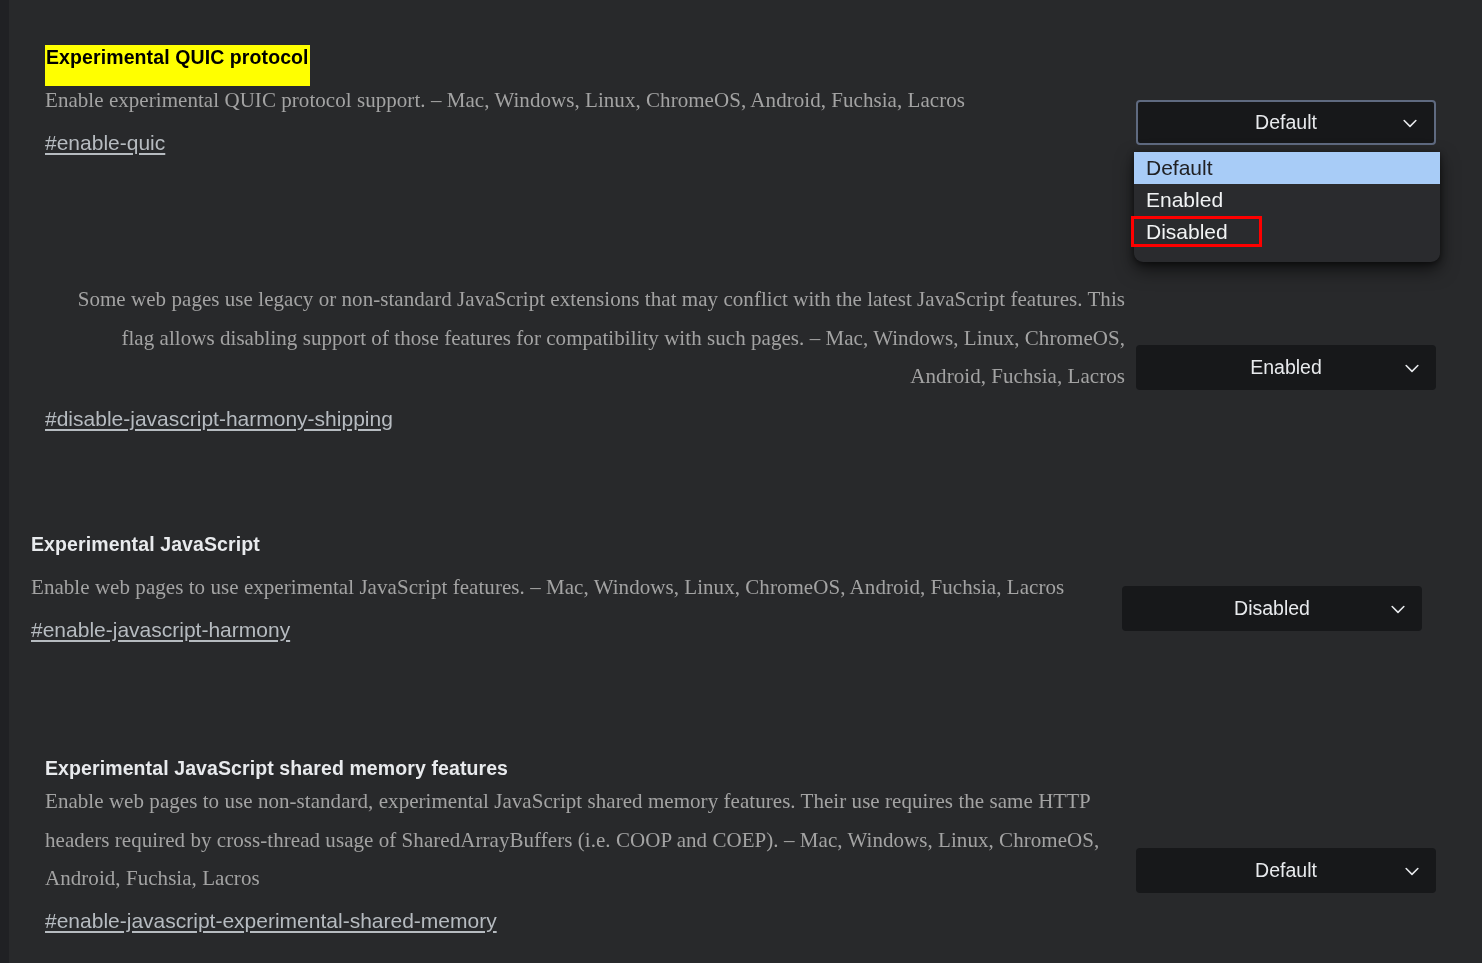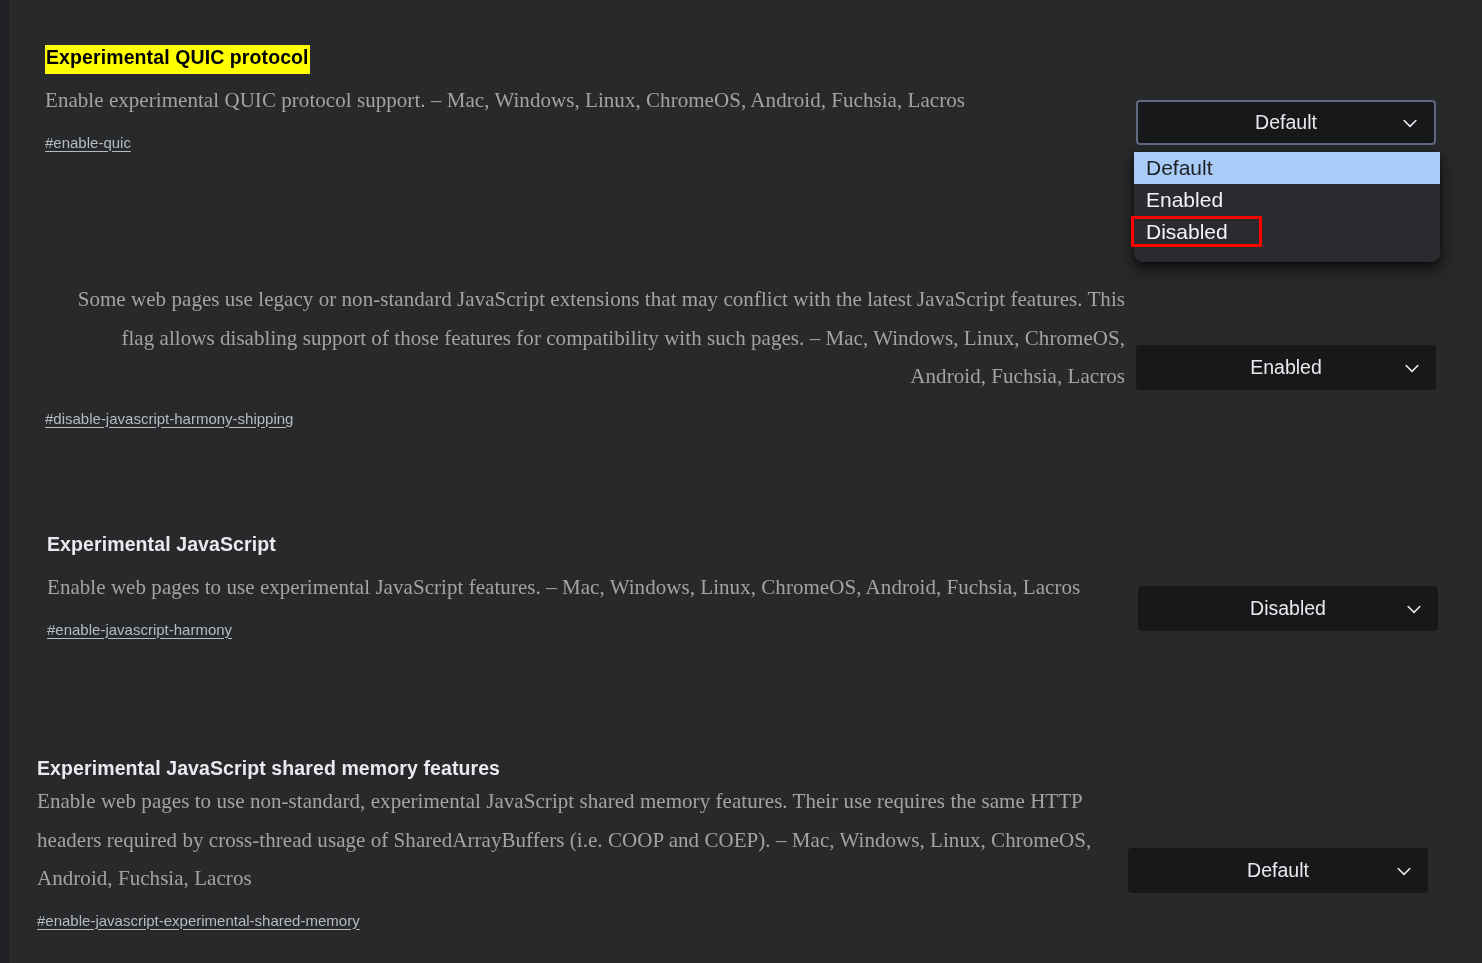--- a/index.html
+++ b/index.html
@@ -38,36 +38,36 @@
     font-size: 19.5px;
     font-weight: bold;
     color: #e8eaed;
     line-height: 27px;
     letter-spacing: 0.1px;
     display: inline;
   }
   .flag-title.highlighted {
     background: #ffff00;
     color: #000000;
-    padding: 1px 1px 6px 1px;
+    padding: 1px 1px 18px 1px;
     box-decoration-break: clone;
     text-align: center;
   }
 
   .flag-desc {
     font-size: 21px;
     color: #a3a3a3;
     line-height: 38.5px;
     letter-spacing: 0.05px;
     font-family: Liberation Serif, serif;
   }
 
   .flag-link {
     display: inline-block;
-    font-size: 15px;
+    font-size: 21px;
     color: #b6bbc0;
     line-height: 38.5px;
     text-decoration: underline;
     text-underline-offset: 3px;
     cursor: pointer;
   }
 
   
   .flag-select {
     position: absolute;
@@ -173,38 +173,38 @@
     </div>
 
     <div class="flag-select" style="left:1091px; top:75px;">
       <span class="sel-value">Enabled</span>
       <svg class="chev" viewBox="0 0 24 24" fill="none">
         <path d="M5 9 L12 16 L19 9" stroke="#e8eaed" stroke-width="1.9" stroke-linecap="round" stroke-linejoin="round"></path>
       </svg>
     </div>
   </div>
 
-  <div class="flag-row" style="position:absolute; left:47px; top:531px;">
+  <div class="flag-row" style="position:absolute; left:31px; top:531px;">
     <div class="flag-text">
       <div>
         <span class="flag-title">Experimental JavaScript</span>
       </div>
       <div class="flag-desc" style="margin-top:10px;">Enable web pages to use experimental JavaScript features. – Mac, Windows, Linux, ChromeOS, Android, Fuchsia, Lacros</div>
       <a class="flag-link" style="margin-top:4px;">#enable-javascript-harmony</a>
     </div>
 
     <div class="flag-select" style="left:1091px; top:55px;">
       <span class="sel-value">Disabled</span>
       <svg class="chev" viewBox="0 0 24 24" fill="none">
         <path d="M5 9 L12 16 L19 9" stroke="#e8eaed" stroke-width="1.9" stroke-linecap="round" stroke-linejoin="round"></path>
       </svg>
     </div>
   </div>
 
-  <div class="flag-row" style="position:absolute; left:37px; top:755px;">
+  <div class="flag-row" style="position:absolute; left:45px; top:755px;">
     <div class="flag-text">
       <div>
         <span class="flag-title">Experimental JavaScript shared memory features</span>
       </div>
       <div class="flag-desc" style="">Enable web pages to use non-standard, experimental JavaScript shared memory features. Their use requires the same HTTP headers required by cross-thread usage of SharedArrayBuffers (i.e. COOP and COEP). – Mac, Windows, Linux, ChromeOS, Android, Fuchsia, Lacros</div>
       <a class="flag-link" style="margin-top:4px;">#enable-javascript-experimental-shared-memory</a>
     </div>
 
     <div class="flag-select" style="left:1091px; top:93px;">
       <span class="sel-value">Default</span>

